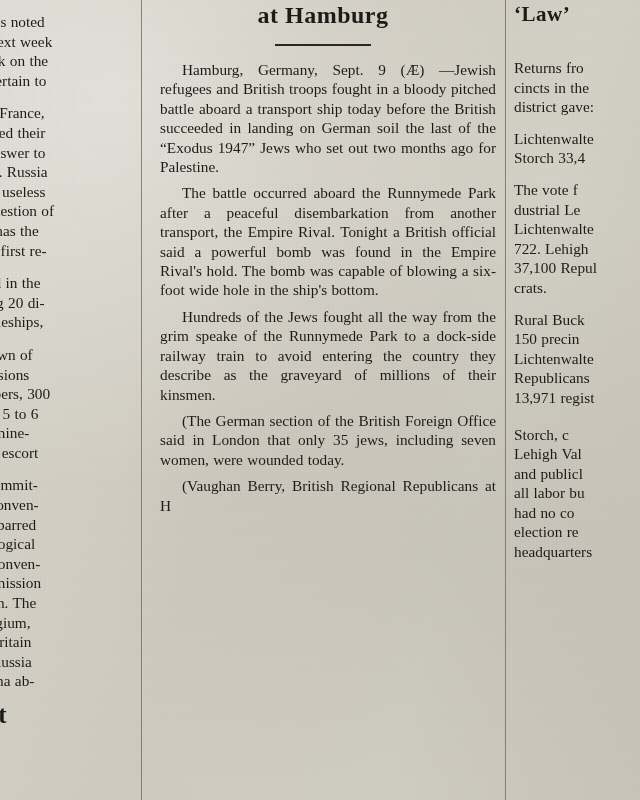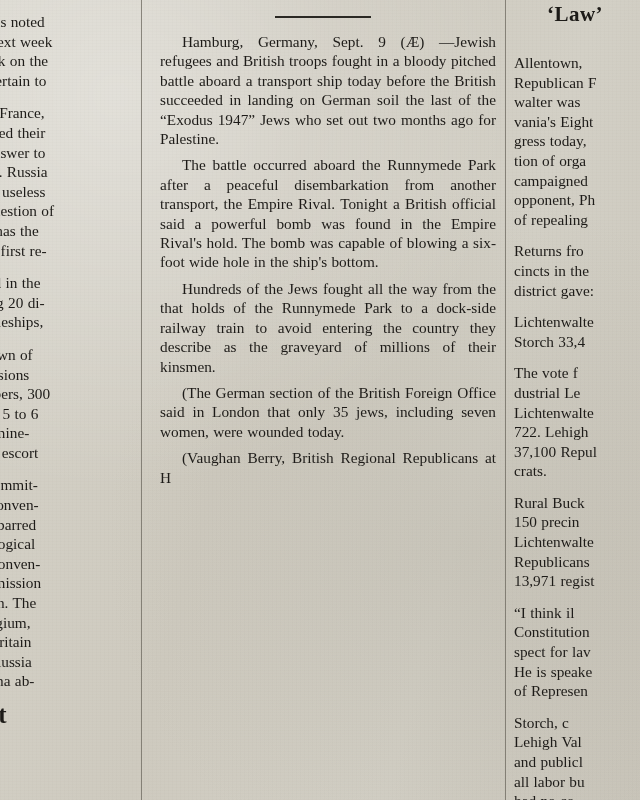--- a/index.html
+++ b/index.html
@@ -66,21 +66,21 @@
   }
   #mid-headrule {
     width: 96px;
     height: 2px;
     background: #2a2823;
     margin: 16px auto 14px auto;
   }
   #right-headline {
     font-size: 21px;
     margin-top: 2px;
-    text-align: center;
+    text-align: left;
     padding-right: 4px;
     font-weight: bold;
   }
 
   
   .para {
     font-size: 15.3px;
     line-height: 19.4px;
     text-align: justify;
     text-justify: inter-word;
@@ -167,42 +167,34 @@
 ction. The
 Belgium,
 a, Britain
 2 (Russia
 China ab-</p>
       <div class="bottom-head">eet</div>
     </div>
   </div>
 
   <div class="col" id="col-mid">
+    <div class="headline" id="mid-headline">at Hamburg</div>
     <div id="mid-headrule"></div>
 
     <p class="para noindent" style="text-indent:22px">Hamburg, Germany, Sept. 9 (Æ) —Jewish refugees and British troops fought in a bloody pitched battle aboard a transport ship today before the British succeeded in landing on German soil the last of the “Exodus 1947” Jews who set out two months ago for Palestine.</p>
     <p class="para">The battle occurred aboard the Runnymede Park after a peaceful disembarkation from another transport, the Empire Rival. Tonight a British official said a powerful bomb was found in the Empire Rival's hold. The bomb was capable of blowing a six-foot wide hole in the ship's bottom.</p>
-    <p class="para">Hundreds of the Jews fought all the way from the that holds of the Runnymede Park to a dock-side railway train to avoid entering the country they describe as the graveyard of millions of their kinsmen.</p>
+    <p class="para">Hundreds of the Jews fought all the way from the grim speake of the Runnymede Park to a dock-side railway train to avoid entering the country they describe as the graveyard of millions of their kinsmen.</p>
     <p class="para">(The German section of the British Foreign Office said in London that only 35 jews, including seven women, were wounded today.</p>
     <p class="para">(Vaughan Berry, British Regional Republicans at H</p>
   </div>
 
   <div class="col" id="col-right">
     <div class="inner">
       <div class="headline" id="right-headline">‘Law’</div>
       <div style="height:26px"></div>
-      <p class="para" style="white-space:pre-line">Allentown,
-Republican F
-walter was
-vania's Eight
-gress today,
-tion of orga
-campaigned
-opponent, Ph
-of repealing</p>
       <div style="height:5px"></div>
       <p class="para" style="white-space:pre-line">Returns fro
 cincts in the
 district gave:</p>
       <div style="height:5px"></div>
       <p class="para" style="white-space:pre-line">Lichtenwalte
 Storch 33,4</p>
       <div style="height:5px"></div>
       <p class="para" style="white-space:pre-line">The vote f
 dustrial  Le
@@ -210,25 +202,20 @@
 722. Lehigh
 37,100 Repul
 crats.</p>
       <div style="height:5px"></div>
       <p class="para" style="white-space:pre-line">Rural Buck
 150    precin
 Lichtenwalte
 Republicans
 13,971 regist</p>
       <div style="height:5px"></div>
-      <p class="para" style="white-space:pre-line">“I think il
-Constitution
-spect for lav
-He is speake
-of Represen</p>
       <div style="height:5px"></div>
       <p class="para" style="white-space:pre-line">Storch, c
 Lehigh Val
 and publicl
 all labor bu
 had no co
 election re
 headquarters</p>
     </div>
   </div>

